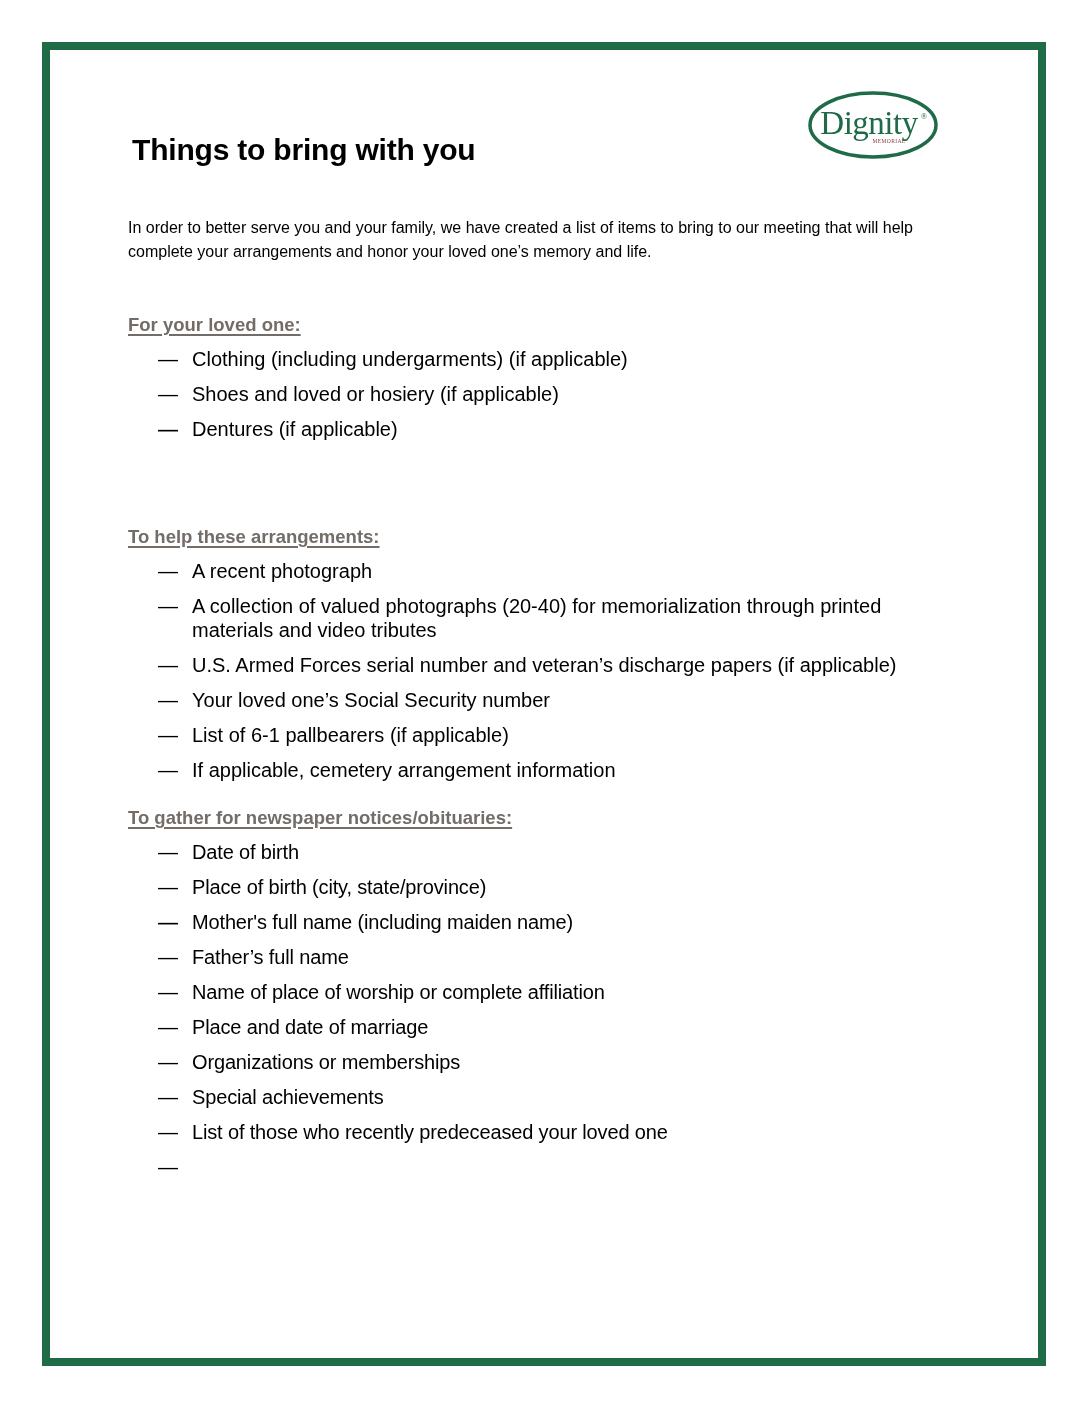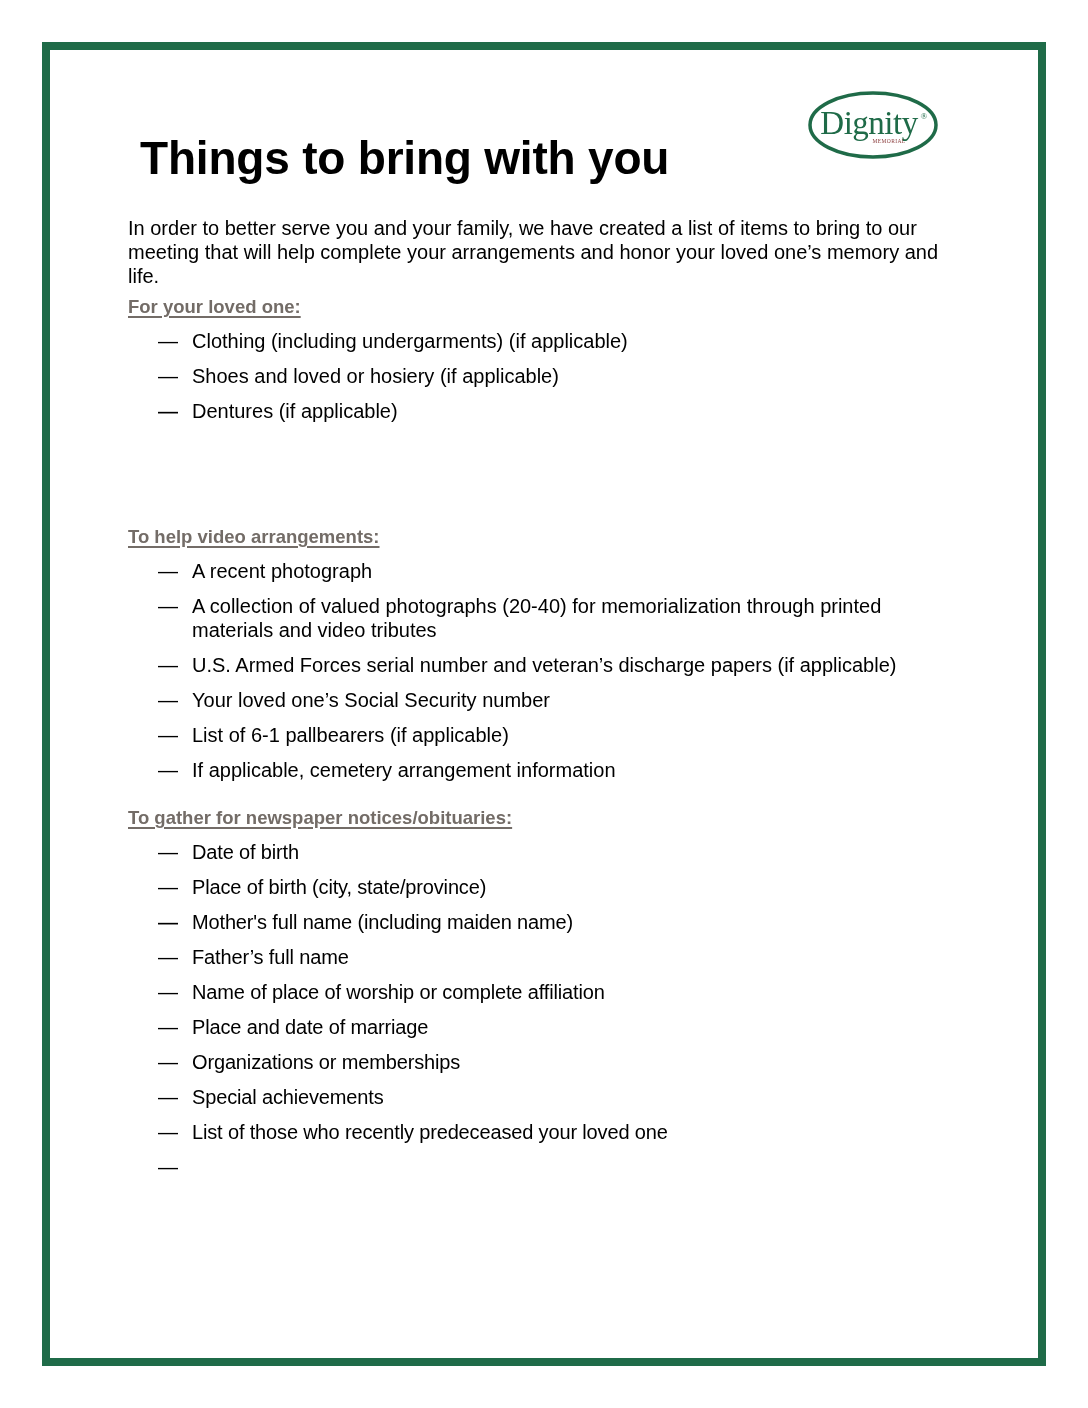--- a/index.html
+++ b/index.html
@@ -28,33 +28,33 @@
     position: absolute;
     left: 807px;
     top: 90px;
     width: 132px;
     height: 70px;
   }
   .title {
     position: absolute;
     left: 128px;
     top: 124px;
-    margin: 12px;
-    font-size: 46px;
+    margin: 4px;
+    font-size: 30px;
     font-weight: bold;
     letter-spacing: -0.2px;
     line-height: 44px;
   }
   .intro {
     position: absolute;
     left: 128px;
     top: 216px;
     width: 830px;
     margin: 0;
-    font-size: 20px;
+    font-size: 16px;
     line-height: 24px;
   }
   .section {
     position: absolute;
     left: 128px;
     width: 840px;
   }
   .section-heading {
     margin: 0;
     font-size: 18.5px;
@@ -80,21 +80,21 @@
   .item .dash {
     position: absolute;
     left: 30px;
     top: 0;
     width: 20px;
     text-align: left;
   }
   .item:first-child {
     margin-top: 10px;
   }
-  .s1 { top: 295px; }
+  .s1 { top: 313px; }
   .s2 { top: 525px; }
   .s3 { top: 806px; }
   .s3 .item-text { letter-spacing: -0.15px; }
 </style>
 </head>
 <body>
 
 <div class="page-border"></div>
 
 <div class="logo">
@@ -114,21 +114,21 @@
   <h2 class="section-heading">For your loved one:</h2>
   <ul class="items">
     <li class="item"><span class="dash">—</span><span class="item-text">Clothing (including undergarments) (if applicable)</span></li>
     <li class="item"><span class="dash">—</span><span class="item-text">Shoes and loved or hosiery (if applicable)</span></li>
     <li class="item" style="padding-right:60px;"><span class="dash">—</span></li>
     <li class="item"><span class="dash">—</span><span class="item-text">Dentures (if applicable)</span></li>
   </ul>
 </div>
 
 <div class="section s2">
-  <h2 class="section-heading">To help video arrangements:</h2>
+  <h2 class="section-heading">To help these arrangements:</h2>
   <ul class="items">
     <li class="item"><span class="dash">—</span><span class="item-text">A recent photograph</span></li>
     <li class="item" style="padding-right:20px;"><span class="dash">—</span><span class="item-text">A collection of valued photographs (20-40) for memorialization through printed materials and video tributes</span></li>
     <li class="item"><span class="dash">—</span><span class="item-text">U.S. Armed Forces serial number and veteran’s discharge papers (if applicable)</span></li>
     <li class="item"><span class="dash">—</span><span class="item-text">Your loved one’s Social Security number</span></li>
     <li class="item"><span class="dash">—</span><span class="item-text">List of 6-1 pallbearers (if applicable)</span></li>
     <li class="item"><span class="dash">—</span><span class="item-text">If applicable, cemetery arrangement information</span></li>
   </ul>
 </div>
 

